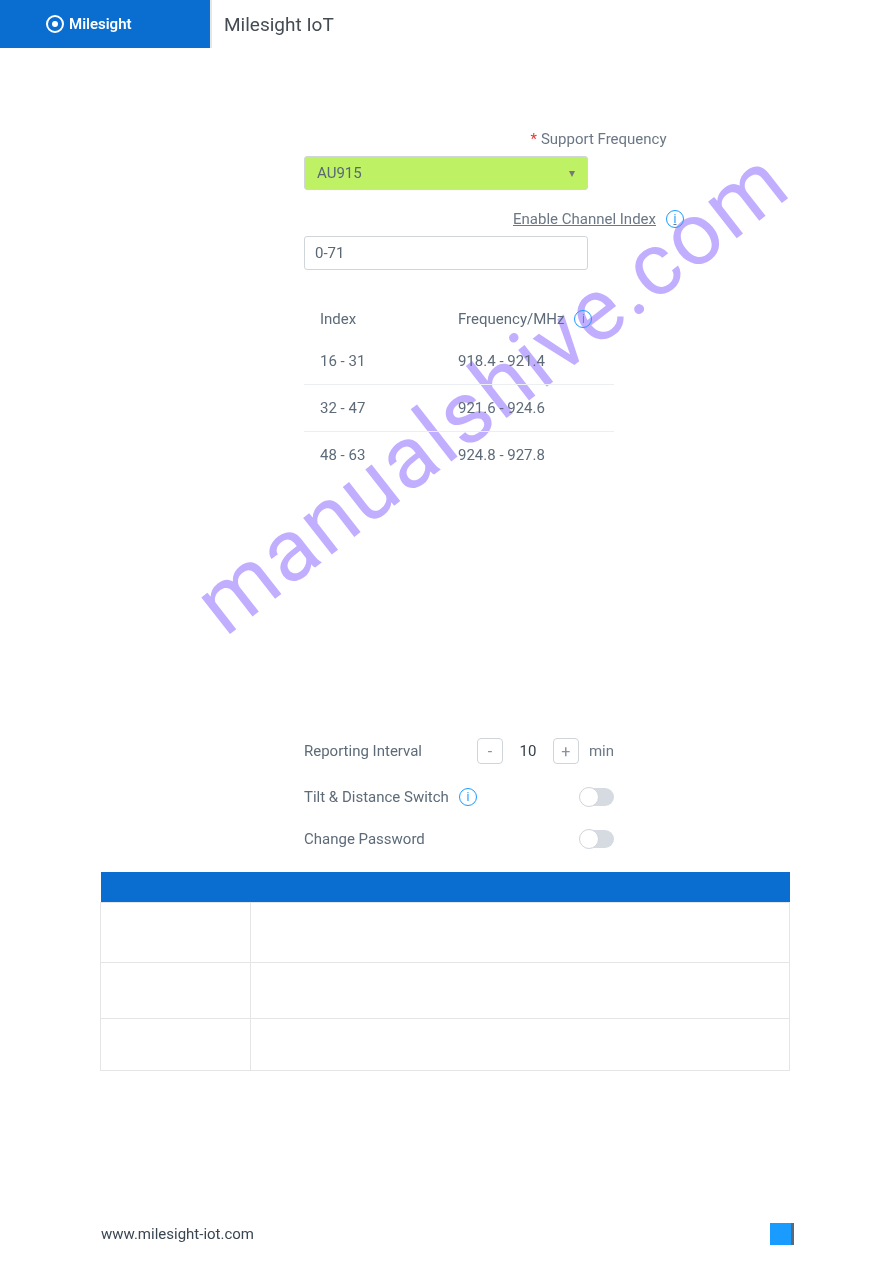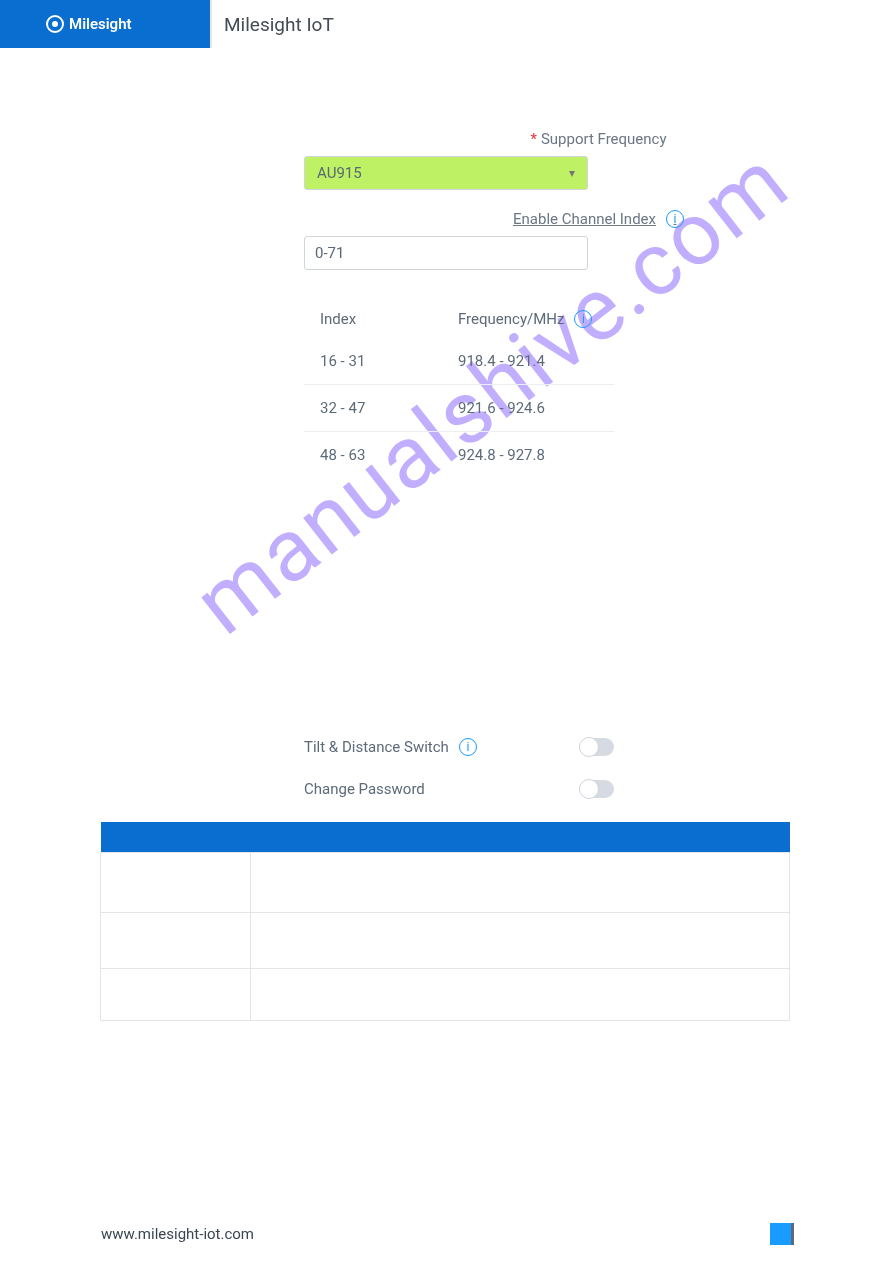--- a/index.html
+++ b/index.html
@@ -115,20 +115,29 @@
     </div>
     <div class="ch-row">
       <div class="c1">48 - 63</div>
       <div class="c2">924.8 - 927.8</div>
     </div>
   </div>
 
   
   <div class="settings">
 
+    <div class="set-row">
+      <span>Reporting Interval</span>
+      <span class="spinner">
+        <span class="spin-btn">-</span>
+        <span class="spin-val">10</span>
+        <span class="spin-btn">+</span>
+        <span class="unit">min</span>
+      </span>
+    </div>
 
     <div class="set-row">
       <span class="left">
         <span>Tilt &amp; Distance Switch</span>
         <span class="info-icon">i</span>
       </span>
       <span class="toggle"></span>
     </div>
 
     <div class="set-row">

